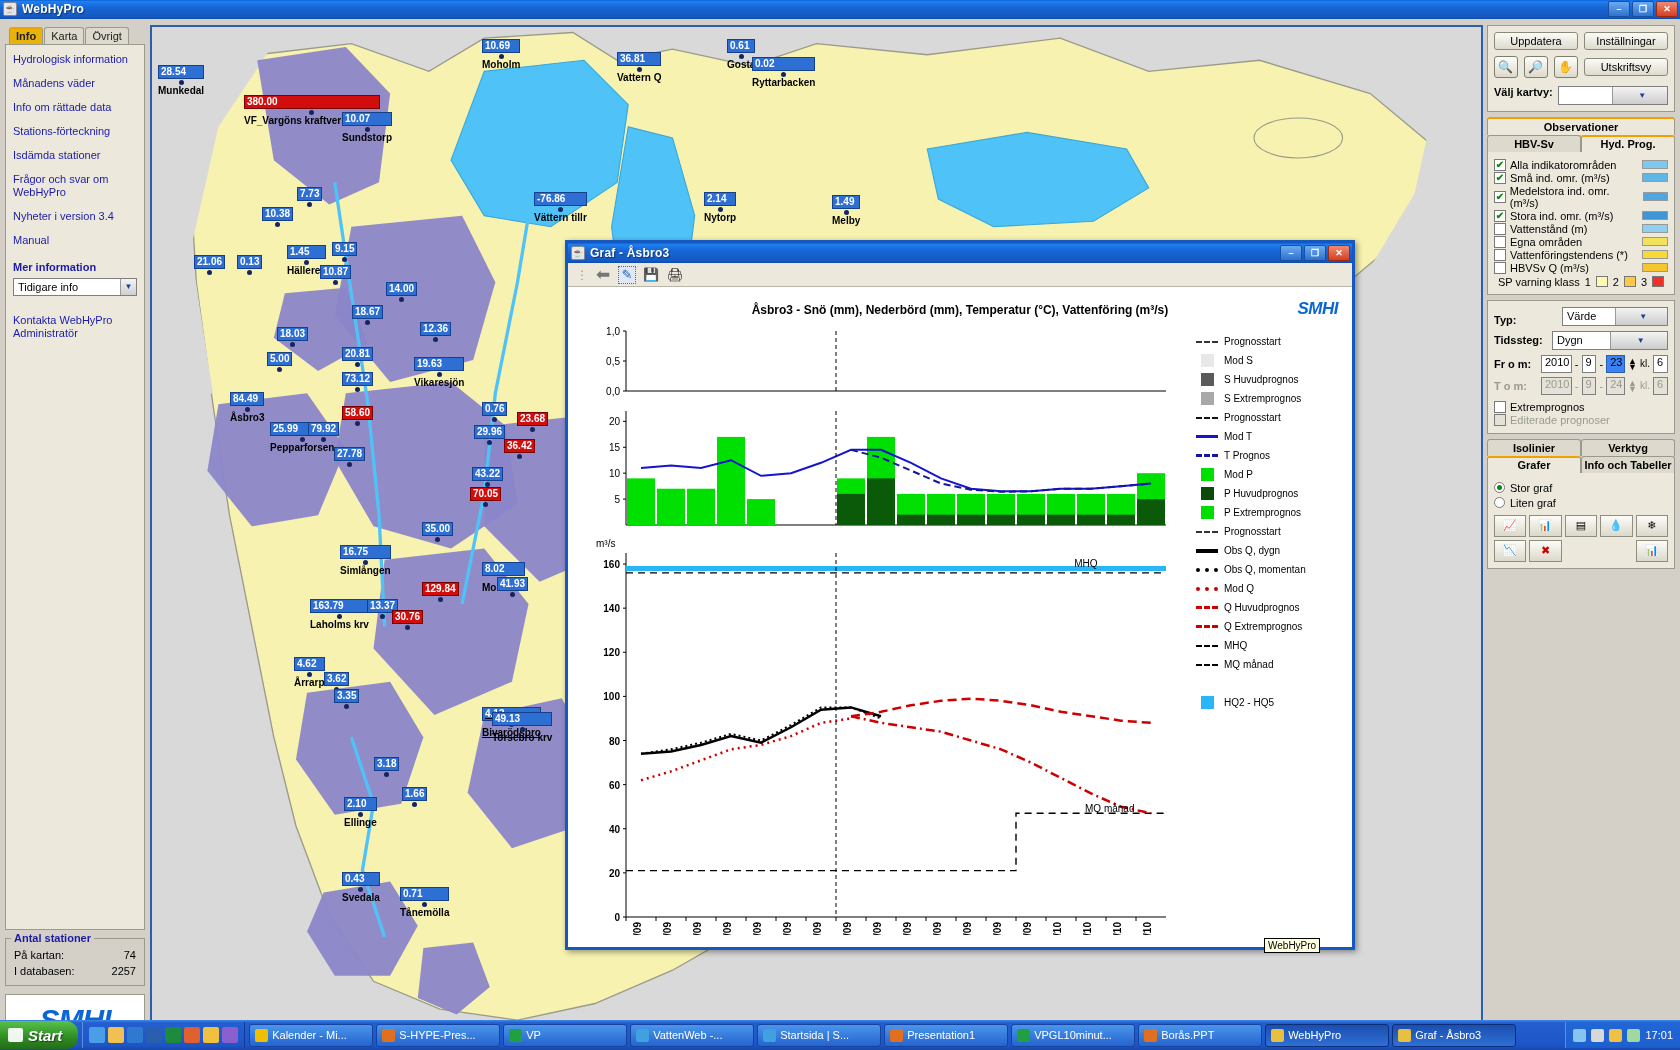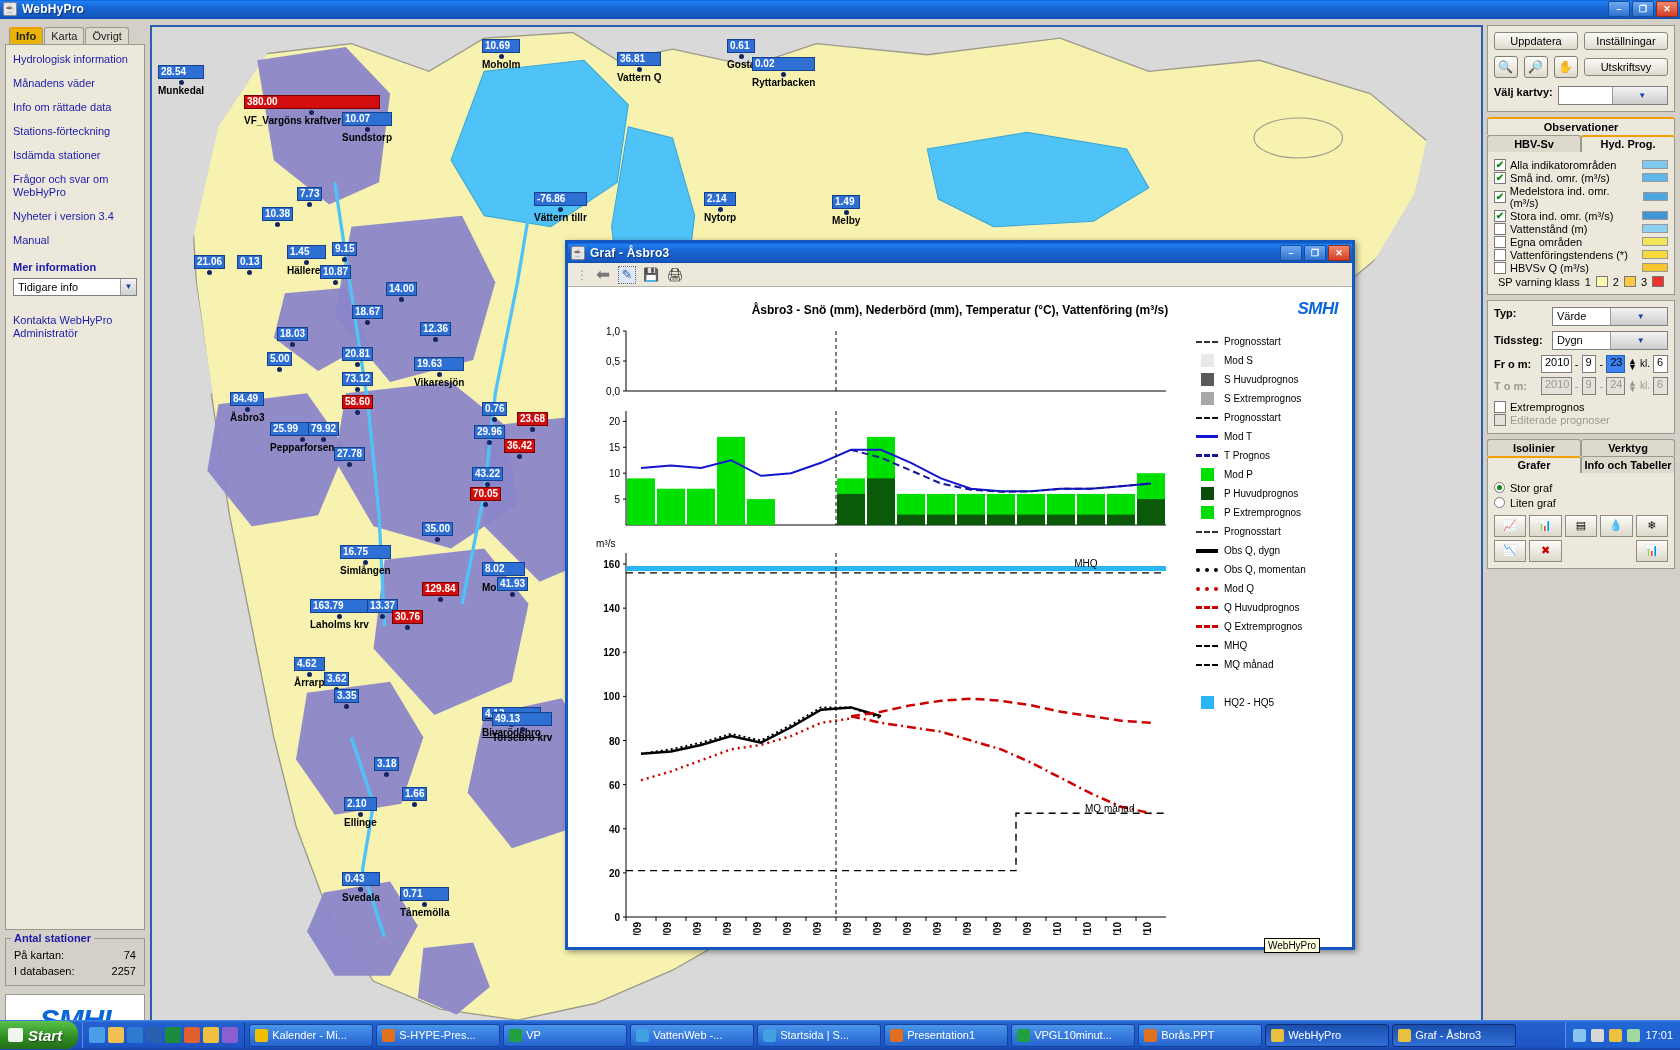--- a/index.html
+++ b/index.html
@@ -414,21 +414,21 @@
             </div>
             <div class="stn" style="left: 190px; top: 345px;">
               <div class="val">73.12</div>
               <div class="dot"></div>
             </div>
             <div class="stn" style="left: 78px; top: 365px;">
               <div class="val">84.49</div>
               <div class="dot"></div>
               <div class="nm">Åsbro3</div>
             </div>
-            <div class="stn red" style="left: 190px; top: 368px;">
+            <div class="stn red" style="left: 190px; top: 379px;">
               <div class="val">58.60</div>
               <div class="dot"></div>
             </div>
             <div class="stn" style="left: 330px; top: 375px;">
               <div class="val">0.76</div>
               <div class="dot"></div>
             </div>
             <div class="stn" style="left: 322px; top: 398px;">
               <div class="val">29.96</div>
               <div class="dot"></div>
@@ -625,21 +625,21 @@
             <span class="sq" style="background:#fff8b0"></span>
             <span>2</span>
             <span class="sq" style="background:#ffc845"></span>
             <span>3</span>
             <span class="sq" style="background:#f0302a"></span>
           </div>
         </div>
       </div>
 
       <div class="rp-box">
-        <div style="display:flex;align-items:flex-start;gap:6px;margin-bottom:5px">
+        <div style="display:flex;align-items:flex-end;gap:16px;margin-bottom:5px">
           <span class="lbl-b" style="width:52px">Typ:</span>
           <div class="cmb" style="flex:1">
             <span>Värde</span>
             <span class="arrow">▼</span>
           </div>
         </div>
         <div style="display:flex;align-items:center;gap:6px;margin-bottom:5px">
           <span class="lbl-b" style="width:52px">Tidssteg:</span>
           <div class="cmb" style="flex:1">
             <span>Dygn</span>

